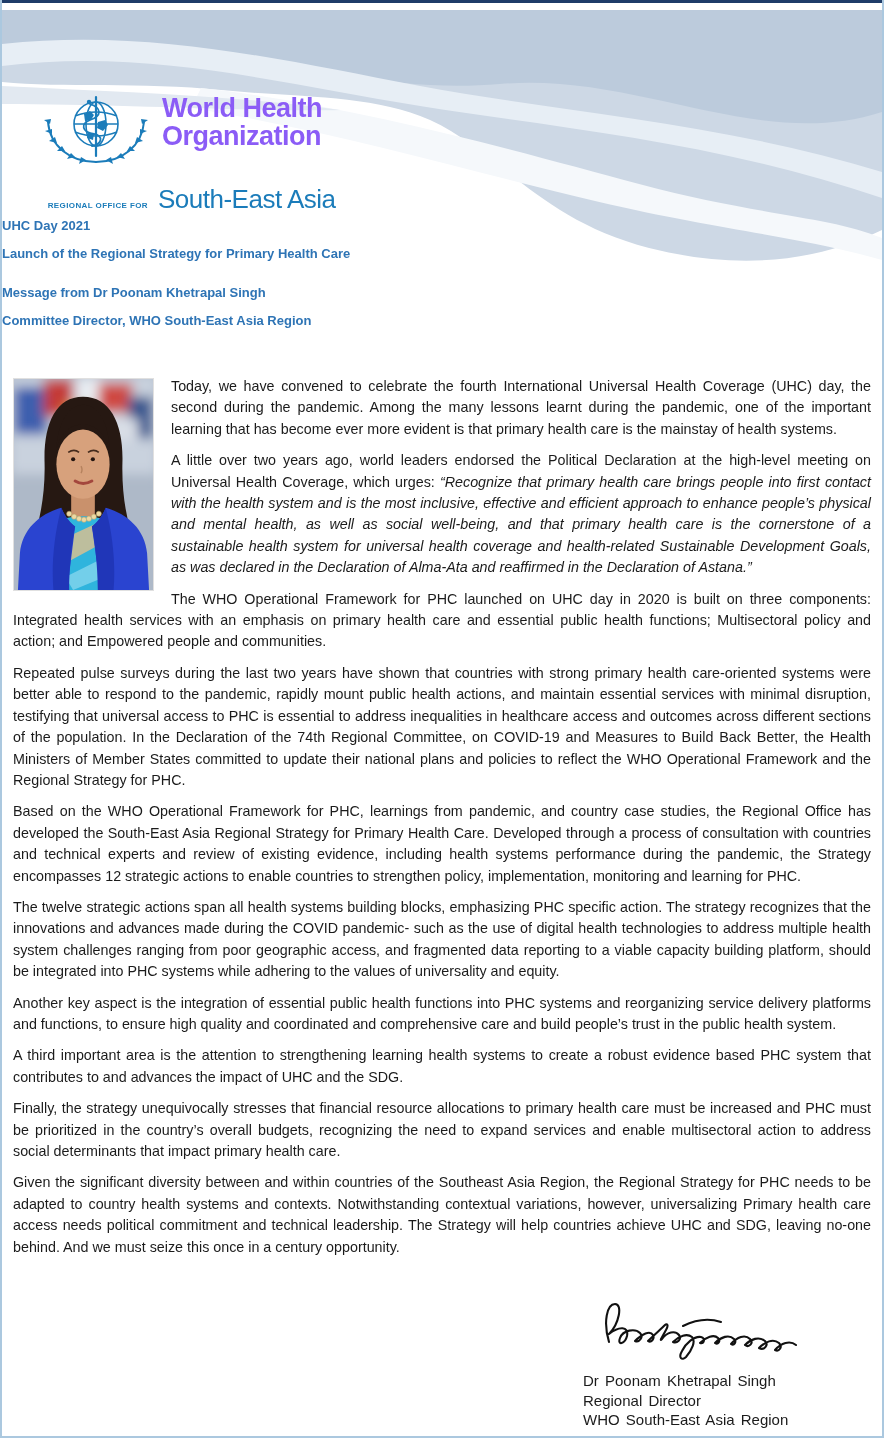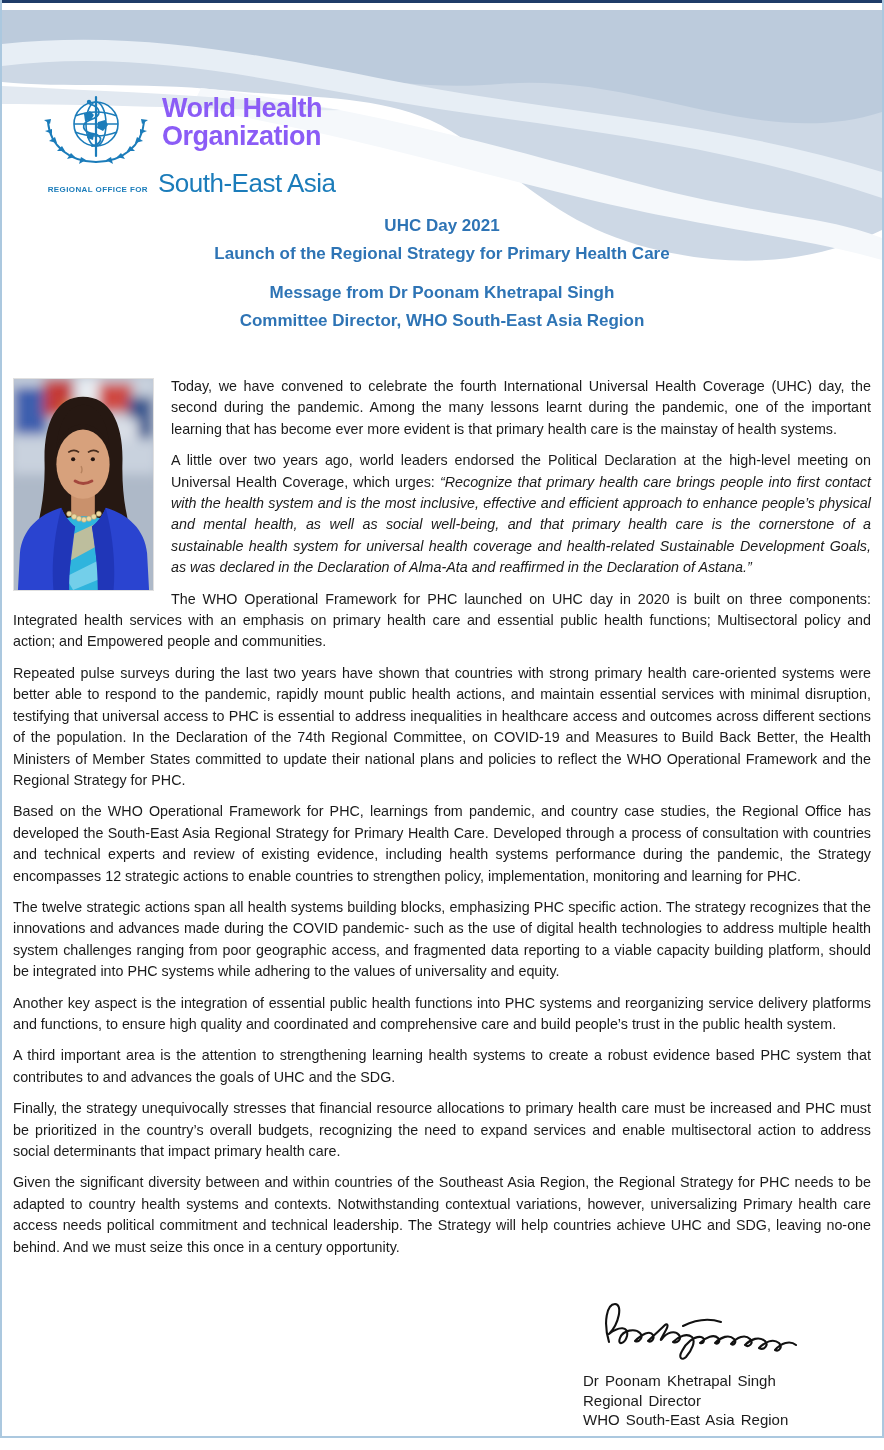--- a/index.html
+++ b/index.html
@@ -11,25 +11,25 @@
     border-left:2px solid #abc8df; border-right:2px solid #abc8df; border-bottom:2px solid #abc8df;
     background:#fff; overflow:hidden;
   }
   .topline { position:absolute; left:0; top:0; width:100%; height:3px; background:#1f3c68; z-index:5; }
   .banner { position:absolute; left:0; top:0; width:100%; height:290px; display:block; }
   
   .logo { position:absolute; left:38px; top:94px; display:flex; flex-direction:column; z-index:4; }
   .logo-top { display:flex; align-items:flex-start; }
   .emblem { width:112px; height:72px; flex:0 0 auto; }
   .org-lines { margin-left:10px; color:#8b5cf6; font-weight:bold; font-size:27px; line-height:28px; letter-spacing:-0.5px; }
-  .logo-bottom { display:flex; align-items:baseline; margin-top:2px; }
+  .logo-bottom { display:flex; align-items:baseline; margin-top:18px; }
   .office-prefix { width:112px; text-align:right; padding-right:4px; color:#1b7cba; font-size:8px; font-weight:bold; letter-spacing:0.4px; flex:0 0 auto; }
   .region { margin-left:6px; color:#1b7cba; font-weight:normal; font-size:26px; letter-spacing:-0.5px; }
   
-  .titles { position:absolute; left:0; top:212px; width:100%; text-align:center; color:#2e74b5; font-weight:bold; font-size:17px; line-height:28px; z-index:4; }
+  .titles { position:absolute; left:0; top:212px; width:100%; text-align:left; color:#2e74b5; font-weight:bold; font-size:13px; line-height:28px; z-index:4; }
   .title-gap { height:11px; }
   
   .bodytext { position:absolute; left:0; top:376px; width:100%; padding:0 11px; font-size:14.3px; line-height:21.4px; color:#1b1b1b; text-align:justify; z-index:4; }
   .bodytext p { margin-bottom:10px; }
   .photo-wrap { float:left; width:141px; height:213px; margin:2px 17px 6px 0; border:1px solid #e0e0e0; }
   .photo-wrap svg { display:block; width:100%; height:100%; }
   .quote { font-style:italic; }
   
   .sig-area { position:absolute; right:44px; top:1296px; width:255px; z-index:4;margin-left:40px; }
   .sig-script { width:215px; height:66px; margin-left:12px; display:block; }
@@ -162,21 +162,21 @@
           <path d="M93,130 C101,160 103,190 101,213 L85,213 C85,186 81,158 79,149 C83,146 89,140 93,130 Z" fill="#2036b8"></path>
         </svg>
       </div>
       <p>Today, we have convened to celebrate the fourth International Universal Health Coverage (UHC) day, the second during the pandemic. Among the many lessons learnt during the pandemic, one of the important learning that has become ever more evident is that primary health care is the mainstay of health systems.</p>
       <p><span>A little over two years ago, world leaders endorsed the Political Declaration at the high-level meeting on Universal Health Coverage, which urges: </span><span class="quote">“Recognize that primary health care brings people into first contact with the health system and is the most inclusive, effective and efficient approach to enhance people’s physical and mental health, as well as social well-being, and that primary health care is the cornerstone of a sustainable health system for universal health coverage and health-related Sustainable Development Goals, as was declared in the Declaration of Alma-Ata and reaffirmed in the Declaration of Astana.”</span></p>
       <p>The WHO Operational Framework for PHC launched on UHC day in 2020 is built on three components: Integrated health services with an emphasis on primary health care and essential public health functions; Multisectoral policy and action; and Empowered people and communities.</p>
       <p>Repeated pulse surveys during the last two years have shown that countries with strong primary health care-oriented systems were better able to respond to the pandemic, rapidly mount public health actions, and maintain essential services with minimal disruption, testifying that universal access to PHC is essential to address inequalities in healthcare access and outcomes across different sections of the population. In the Declaration of the 74th Regional Committee, on COVID-19 and Measures to Build Back Better, the Health Ministers of Member States committed to update their national plans and policies to reflect the WHO Operational Framework and the Regional Strategy for PHC.</p>
       <p>Based on the WHO Operational Framework for PHC, learnings from pandemic, and country case studies, the Regional Office has developed the South-East Asia Regional Strategy for Primary Health Care. Developed through a process of consultation with countries and technical experts and review of existing evidence, including health systems performance during the pandemic, the Strategy encompasses 12 strategic actions to enable countries to strengthen policy, implementation, monitoring and learning for PHC.</p>
       <p>The twelve strategic actions span all health systems building blocks, emphasizing PHC specific action. The strategy recognizes that the innovations and advances made during the COVID pandemic- such as the use of digital health technologies to address multiple health system challenges ranging from poor geographic access, and fragmented data reporting to a viable capacity building platform, should be integrated into PHC systems while adhering to the values of universality and equity.</p>
       <p>Another key aspect is the integration of essential public health functions into PHC systems and reorganizing service delivery platforms and functions, to ensure high quality and coordinated and comprehensive care and build people’s trust in the public health system.</p>
-      <p>A third important area is the attention to strengthening learning health systems to create a robust evidence based PHC system that contributes to and advances the goals of UHC and the SDG.</p>
+      <p>A third important area is the attention to strengthening learning health systems to create a robust evidence based PHC system that contributes to and advances the impact of UHC and the SDG.</p>
       <p>Finally, the strategy unequivocally stresses that financial resource allocations to primary health care must be increased and PHC must be prioritized in the country’s overall budgets, recognizing the need to expand services and enable multisectoral action to address social determinants that impact primary health care.</p>
       <p>Given the significant diversity between and within countries of the Southeast Asia Region, the Regional Strategy for PHC needs to be adapted to country health systems and contexts. Notwithstanding contextual variations, however, universalizing Primary health care access needs political commitment and technical leadership. The Strategy will help countries achieve UHC and SDG, leaving no-one behind. And we must seize this once in a century opportunity.</p>
     </div>
 
     <div class="sig-area">
       <svg class="sig-script" viewBox="0 0 215 66">
         <g stroke="#111111" stroke-width="2.1" fill="none" stroke-linecap="round" stroke-linejoin="round">
           <path d="M14,46 C8,26 12,8 20,8 C28,8 24,28 14,38 C24,30 34,30 32,40 C30,48 22,50 25,42 C28,34 40,32 45,37 C49,41 44,47 40,45 C47,38 55,34 58,39 C60,43 56,47 53,45 C59,39 66,33 70,29 C72,27 74,29 71,34 C67,41 64,46 67,43 C72,36 80,34 84,39 C87,43 82,48 78,46 C84,40 92,37 97,41 C101,45 97,54 91,61 C87,65 83,62 87,55 C91,47 99,40 106,41 C111,42 109,48 105,47 C111,41 119,38 123,42 C126,45 123,49 120,47 C126,41 134,38 139,43 C142,46 139,50 136,48 C142,41 150,38 155,43 C159,47 154,52 150,49 C156,43 164,40 170,45 C174,49 169,55 164,52 C170,46 178,42 184,47 C188,51 184,56 180,54 C186,47 195,44 201,49"></path>
           <path d="M88,30 C100,24 114,22 126,26"></path>
         </g>

